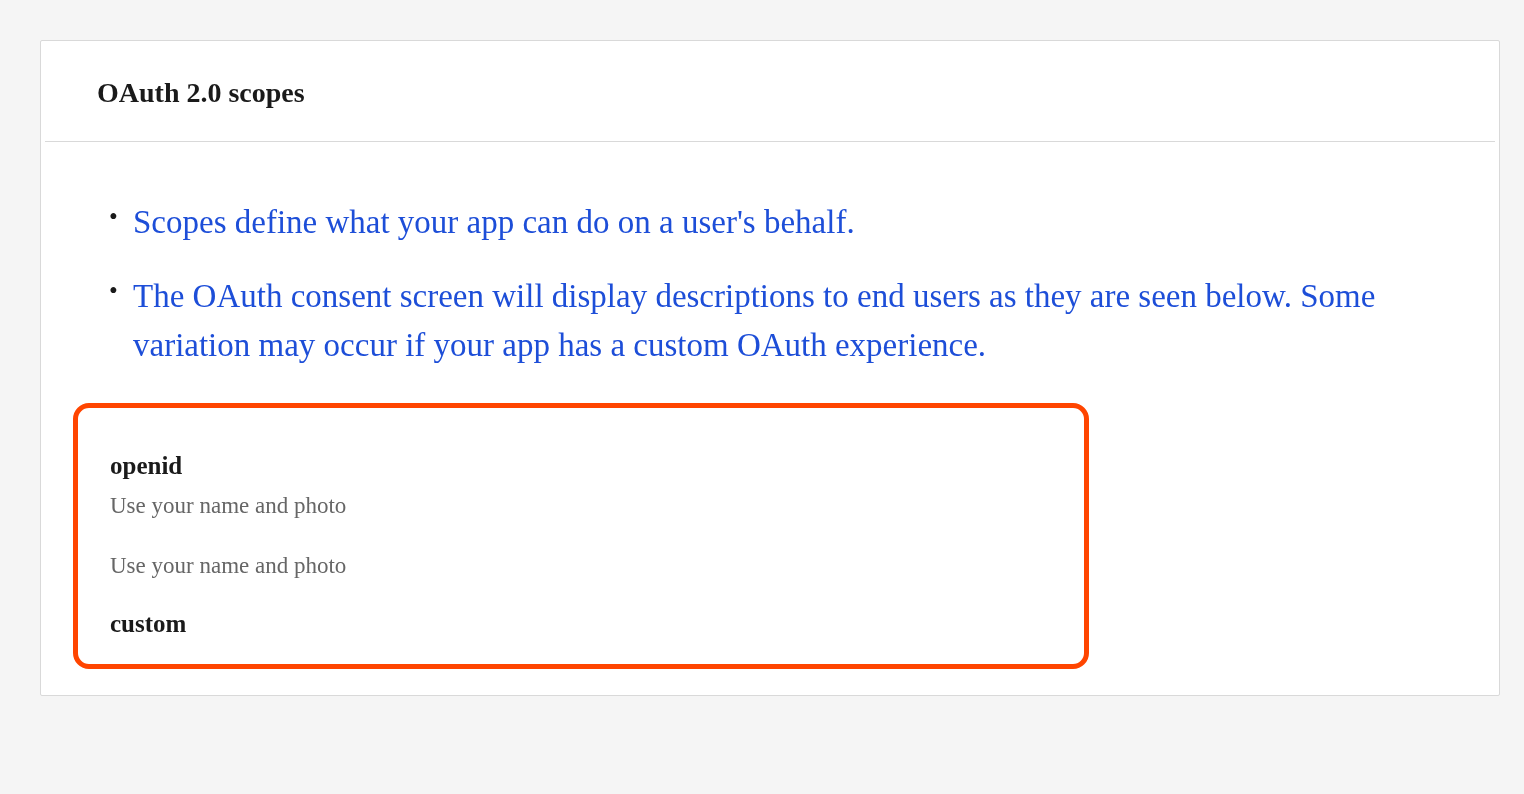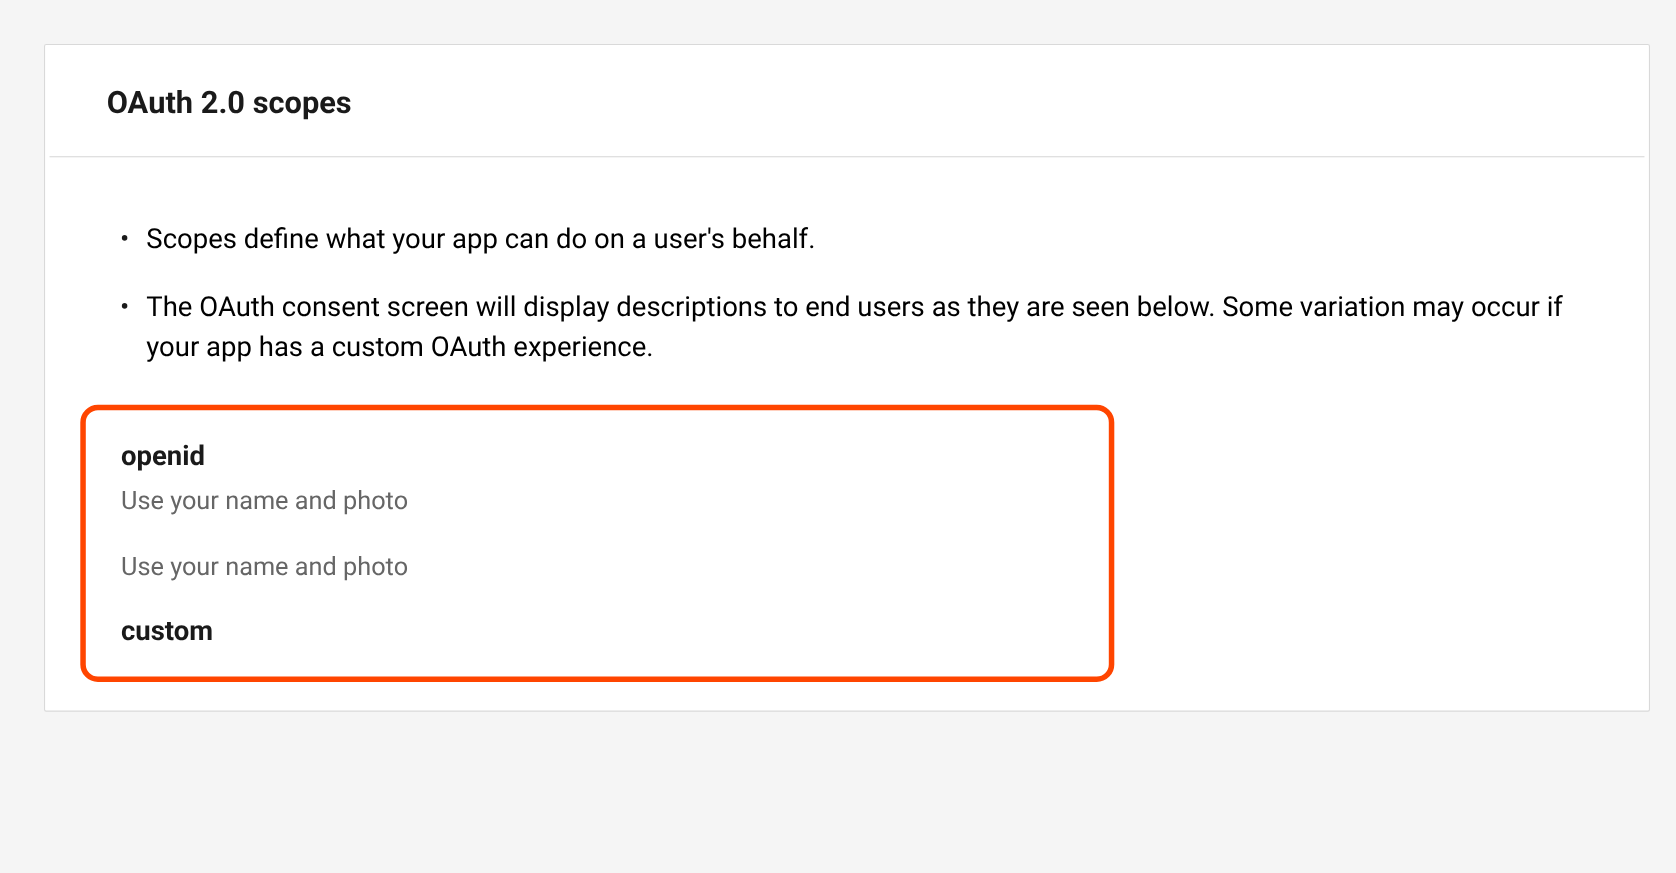--- a/index.html
+++ b/index.html
@@ -1,18 +1,19 @@
 <!DOCTYPE html>
 <html><head>
   <meta charset="utf-8">
   <style>
     * {
       margin: 4px;
       padding: 0;
       box-sizing: border-box;
+      font-family: Liberation Serif, serif;
     }
     body {
       font-family: -apple-system, BlinkMacSystemFont, "Segoe UI", Roboto, "Helvetica Neue", Arial, sans-serif;
       background-color: #f5f5f5;
       padding: 28px;
       width: 1524px;
       height: 794px;
     }
     .card {
       background-color: #ffffff;
@@ -31,38 +32,38 @@
     .card-body {
       padding: 48px 48px 18px 48px;
     }
     .bullet-list {
       list-style: none;
       margin-bottom: 32px;
     }
     .bullet-list li {
       position: relative;
       padding-left: 32px;
-      font-size: 25px;
+      font-size: 33px;
       line-height: 1.5;
-      color: #000000;
+      color: #1d4ed8;
       margin-bottom: 24px;
     }
     .bullet-list li::before {
       content: "•";
       position: absolute;
       left: 8px;
       top: 0;
       font-size: 25px;
       color: #1a1a1a;
     }
     .highlight-box {
       border: 5px solid #ff4500;
       border-radius: 16px;
-      padding: 24px 24px 16px 24px;
-      width: 940px;
+      padding: 40px 24px 16px 24px;
+      width: 1016px;
       margin-left: -20px;
     }
     .scope-item {
       margin-bottom: 28px;
     }
     .scope-item:last-child {
       margin-bottom: 8px;
     }
     .scope-name {
       font-size: 25px;

